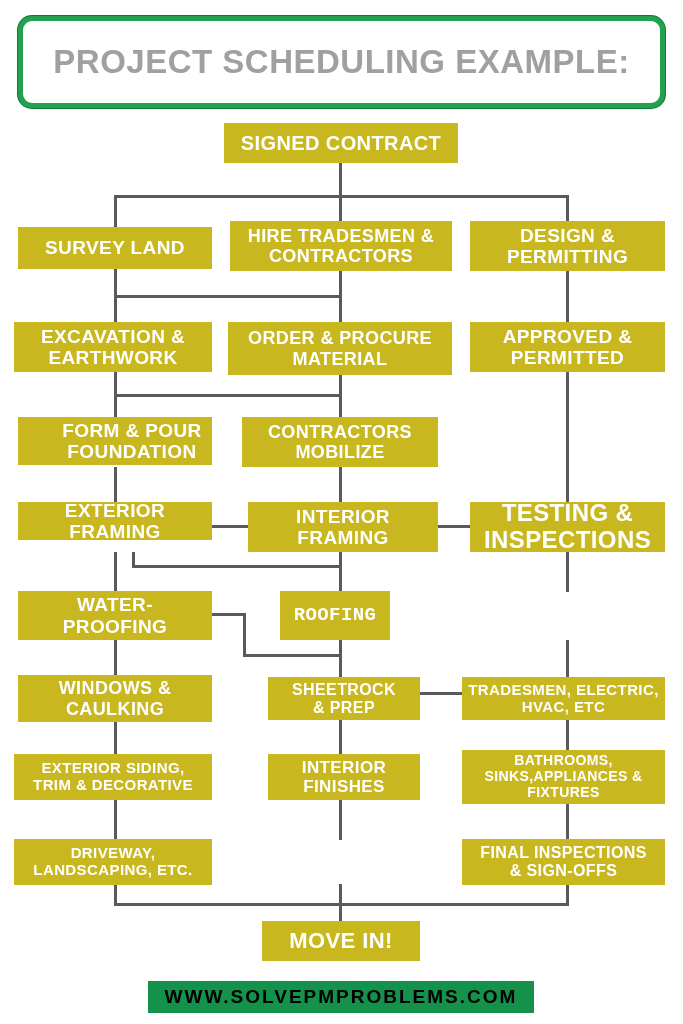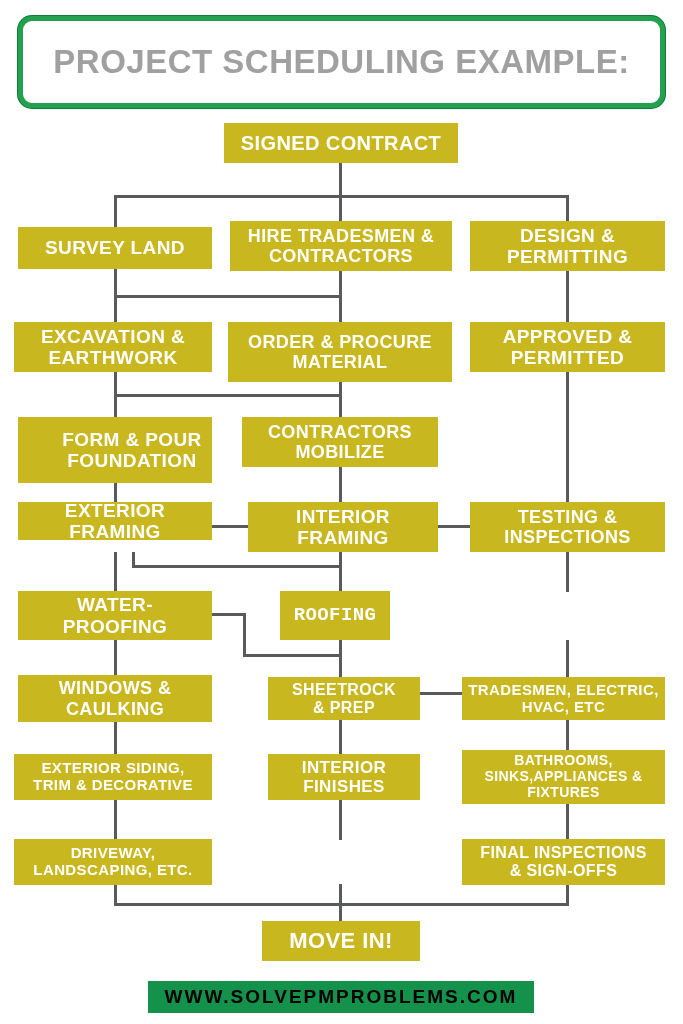--- a/index.html
+++ b/index.html
@@ -116,35 +116,35 @@
   <div class="node" style="left:224px;top:123px;width:234px;height:40px;font-size:20px;">SIGNED CONTRACT</div>
 
   <div class="node" style="left:18px;top:227px;width:194px;height:42px;font-size:19px;">SURVEY LAND</div>
   <div class="node" style="left:230px;top:221px;width:222px;height:50px;font-size:18px;">HIRE TRADESMEN &amp;
 CONTRACTORS</div>
   <div class="node" style="left:470px;top:221px;width:195px;height:50px;font-size:19px;">DESIGN &amp;
 PERMITTING</div>
 
   <div class="node" style="left:14px;top:322px;width:198px;height:50px;font-size:19px;">EXCAVATION &amp;
 EARTHWORK</div>
-  <div class="node" style="left:228px;top:322px;width:224px;height:60px;font-size:18px;">ORDER &amp; PROCURE
+  <div class="node" style="left:228px;top:322px;width:224px;height:53px;font-size:18px;">ORDER &amp; PROCURE
 MATERIAL</div>
   <div class="node" style="left:470px;top:322px;width:195px;height:50px;font-size:19px;">APPROVED &amp;
 PERMITTED</div>
 
-  <div class="node" style="left:18px;top:417px;width:194px;height:66px;font-size:19px;padding-left:40px;">FORM &amp; POUR
+  <div class="node" style="left:18px;top:417px;width:194px;height:48px;font-size:19px;padding-left:40px;">FORM &amp; POUR
 FOUNDATION</div>
   <div class="node" style="left:242px;top:417px;width:196px;height:50px;font-size:18px;">CONTRACTORS
 MOBILIZE</div>
 
   <div class="node" style="left:18px;top:502px;width:194px;height:38px;font-size:19px;">EXTERIOR
 FRAMING</div>
   <div class="node" style="left:248px;top:502px;width:190px;height:50px;font-size:19px;">INTERIOR
 FRAMING</div>
-  <div class="node" style="left:470px;top:502px;width:195px;height:50px;font-size:18px;">TESTING &amp;
+  <div class="node" style="left:470px;top:502px;width:195px;height:50px;font-size:24px;">TESTING &amp;
 INSPECTIONS</div>
 
   <div class="node" style="left:18px;top:591px;width:194px;height:49px;font-size:19px;">WATER-
 PROOFING</div>
   <div class="node" style="left:280px;top:591px;width:110px;height:49px;font-size:19px;font-family:Liberation Mono, monospace;">ROOFING</div>
 
   <div class="node" style="left:18px;top:675px;width:194px;height:47px;font-size:18px;">WINDOWS &amp;
 CAULKING</div>
   <div class="node" style="left:268px;top:677px;width:152px;height:43px;font-size:16px;">SHEETROCK
 &amp; PREP</div>

